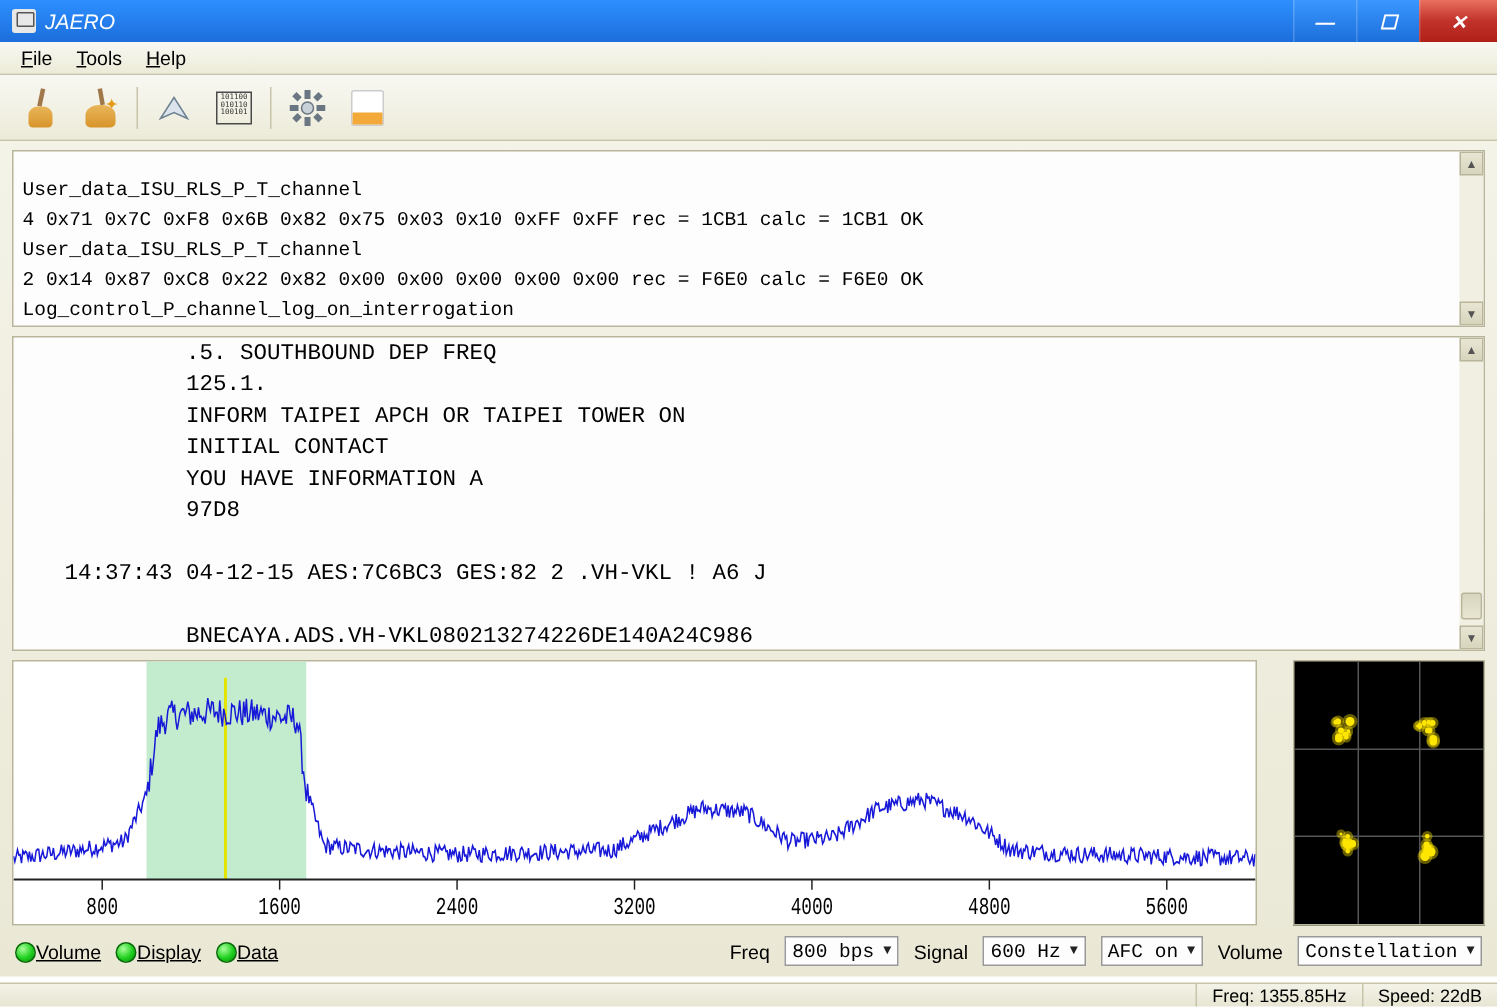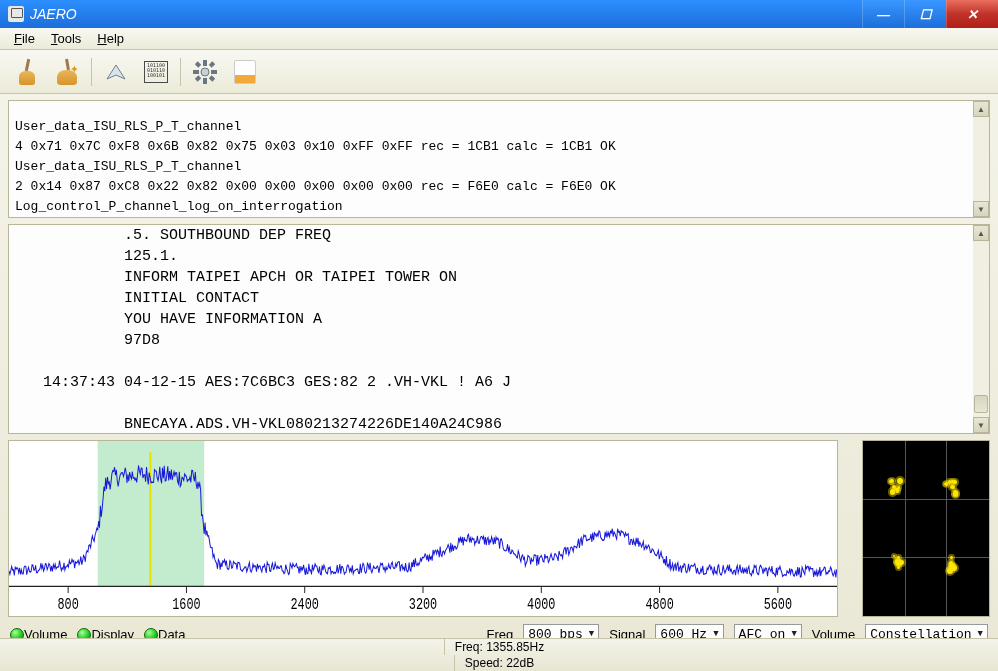--- a/index.html
+++ b/index.html
@@ -66,21 +66,21 @@
 .cdot { position: absolute; width: 8px; height: 8px; background: #ffe600; border-radius: 50%; box-shadow: 0 0 0 2px rgba(255,230,0,0.4); }
 
 .ctrl-row { height: 30px; display: flex; align-items: center; gap: 10px; padding: 4px 2px 0 2px; font-size: 13px; }
 .led { width: 14px; height: 14px; border-radius: 50%; background: radial-gradient(circle at 35% 30%, #a8ff9a, #1ecf1e 55%, #0a8a0a); border: 1px solid #0a6a0a; display: inline-block; }
 .ctrl-row .grp { display: flex; align-items: flex-end; gap: 0; text-decoration: underline; }
 .ctrl-row .spacer { flex: 1; }
 .combo { border: 1px solid #999; background: #fdfdfd; padding: 1px 4px; font-family: "Courier New", monospace; font-size: 13px; display: inline-flex; align-items: center; gap: 6px; height: 20px; }
 .combo .arrow { font-size: 9px; color: #222; }
 
 
-.statusbar { position: absolute; bottom: 0; left: 0; right: 0; height: 33px; background: linear-gradient(#f4f3e8,#e7e5d2); border-top: 1px solid #c7c4a9; display: flex; align-items: center; font-size: 12px; flex-direction: column; }
+.statusbar { position: absolute; bottom: 0; left: 0; right: 0; height: 16px; background: linear-gradient(#f4f3e8,#e7e5d2); border-top: 1px solid #c7c4a9; display: flex; align-items: center; font-size: 12px; }
 .statusbar .sb-cell { border-left: 1px solid #c7c4a9; padding: 0 10px; height: 100%; display: flex; align-items: center; }
 .statusbar .sb-fill { flex: 1; }
 </style>
 </head>
 <body>
 
 <div class="titlebar">
   <span class="app-icon"></span>
   <span class="title-text">JAERO</span>
   <div class="win-btns">

